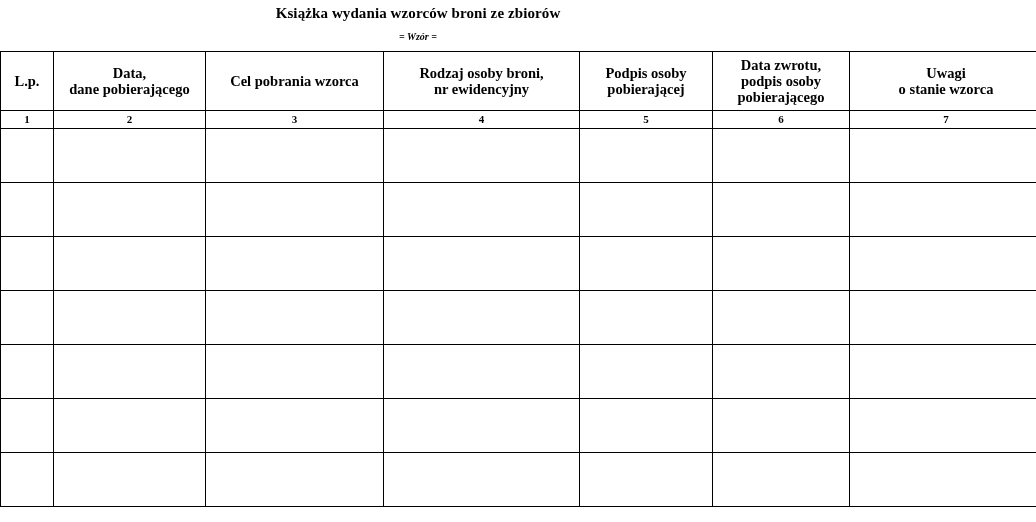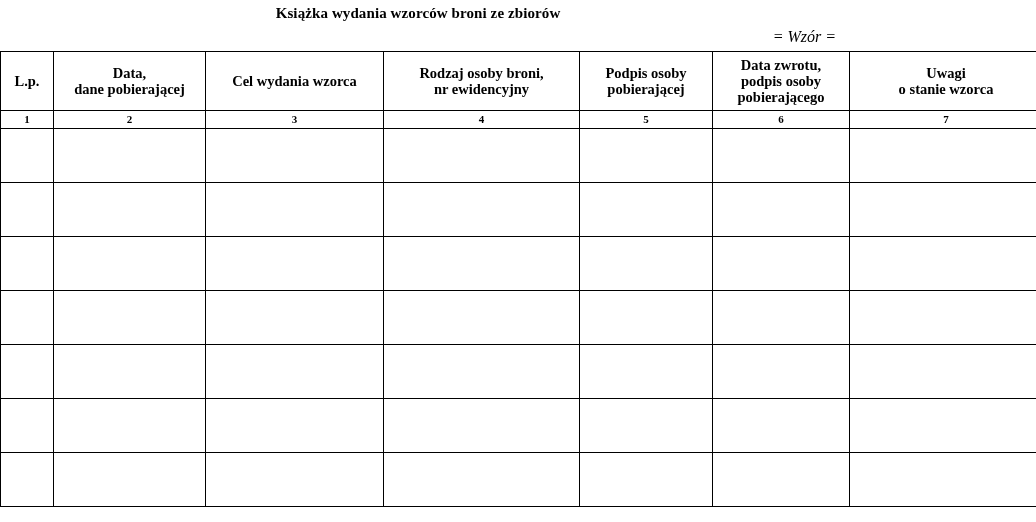--- a/index.html
+++ b/index.html
@@ -22,26 +22,27 @@
   }
   .doc-title {
     text-align: center;
     font-weight: bold;
     font-size: 15px;
     line-height: 18px;
     padding-top: 4px;
     letter-spacing: 0.1px;
   }
   .doc-subtitle {
-    text-align: right;
+    text-align: center;
     font-style: italic;
-    font-size: 16px;
+    font-size: 10px;
     line-height: 17px;
     padding-top: 6px;
     padding-bottom: 6px;
+    font-weight: bold;
   }
   table.register {
     border-collapse: collapse;
     table-layout: fixed;
     width: 1012px;
     margin: 0 auto;
   }
   table.register td, table.register th {
     border: 1px solid #000000;
     padding: 0;
@@ -96,24 +97,24 @@
         <col class="c6">
         <col class="c7">
     </colgroup>
     <thead>
       <tr>
         <th class="head-cell">
             <div>L.p.</div>
           </th>
         <th class="head-cell">
             <div>Data,
-dane pobierającej</div>
-          </th>
-        <th class="head-cell">
-            <div>Cel wydania wzorca</div>
+dane pobierającego</div>
+          </th>
+        <th class="head-cell">
+            <div>Cel pobrania wzorca</div>
           </th>
         <th class="head-cell">
             <div>Rodzaj osoby broni,
 nr ewidencyjny</div>
           </th>
         <th class="head-cell">
             <div>Podpis osoby
 pobierającej</div>
           </th>
         <th class="head-cell">

